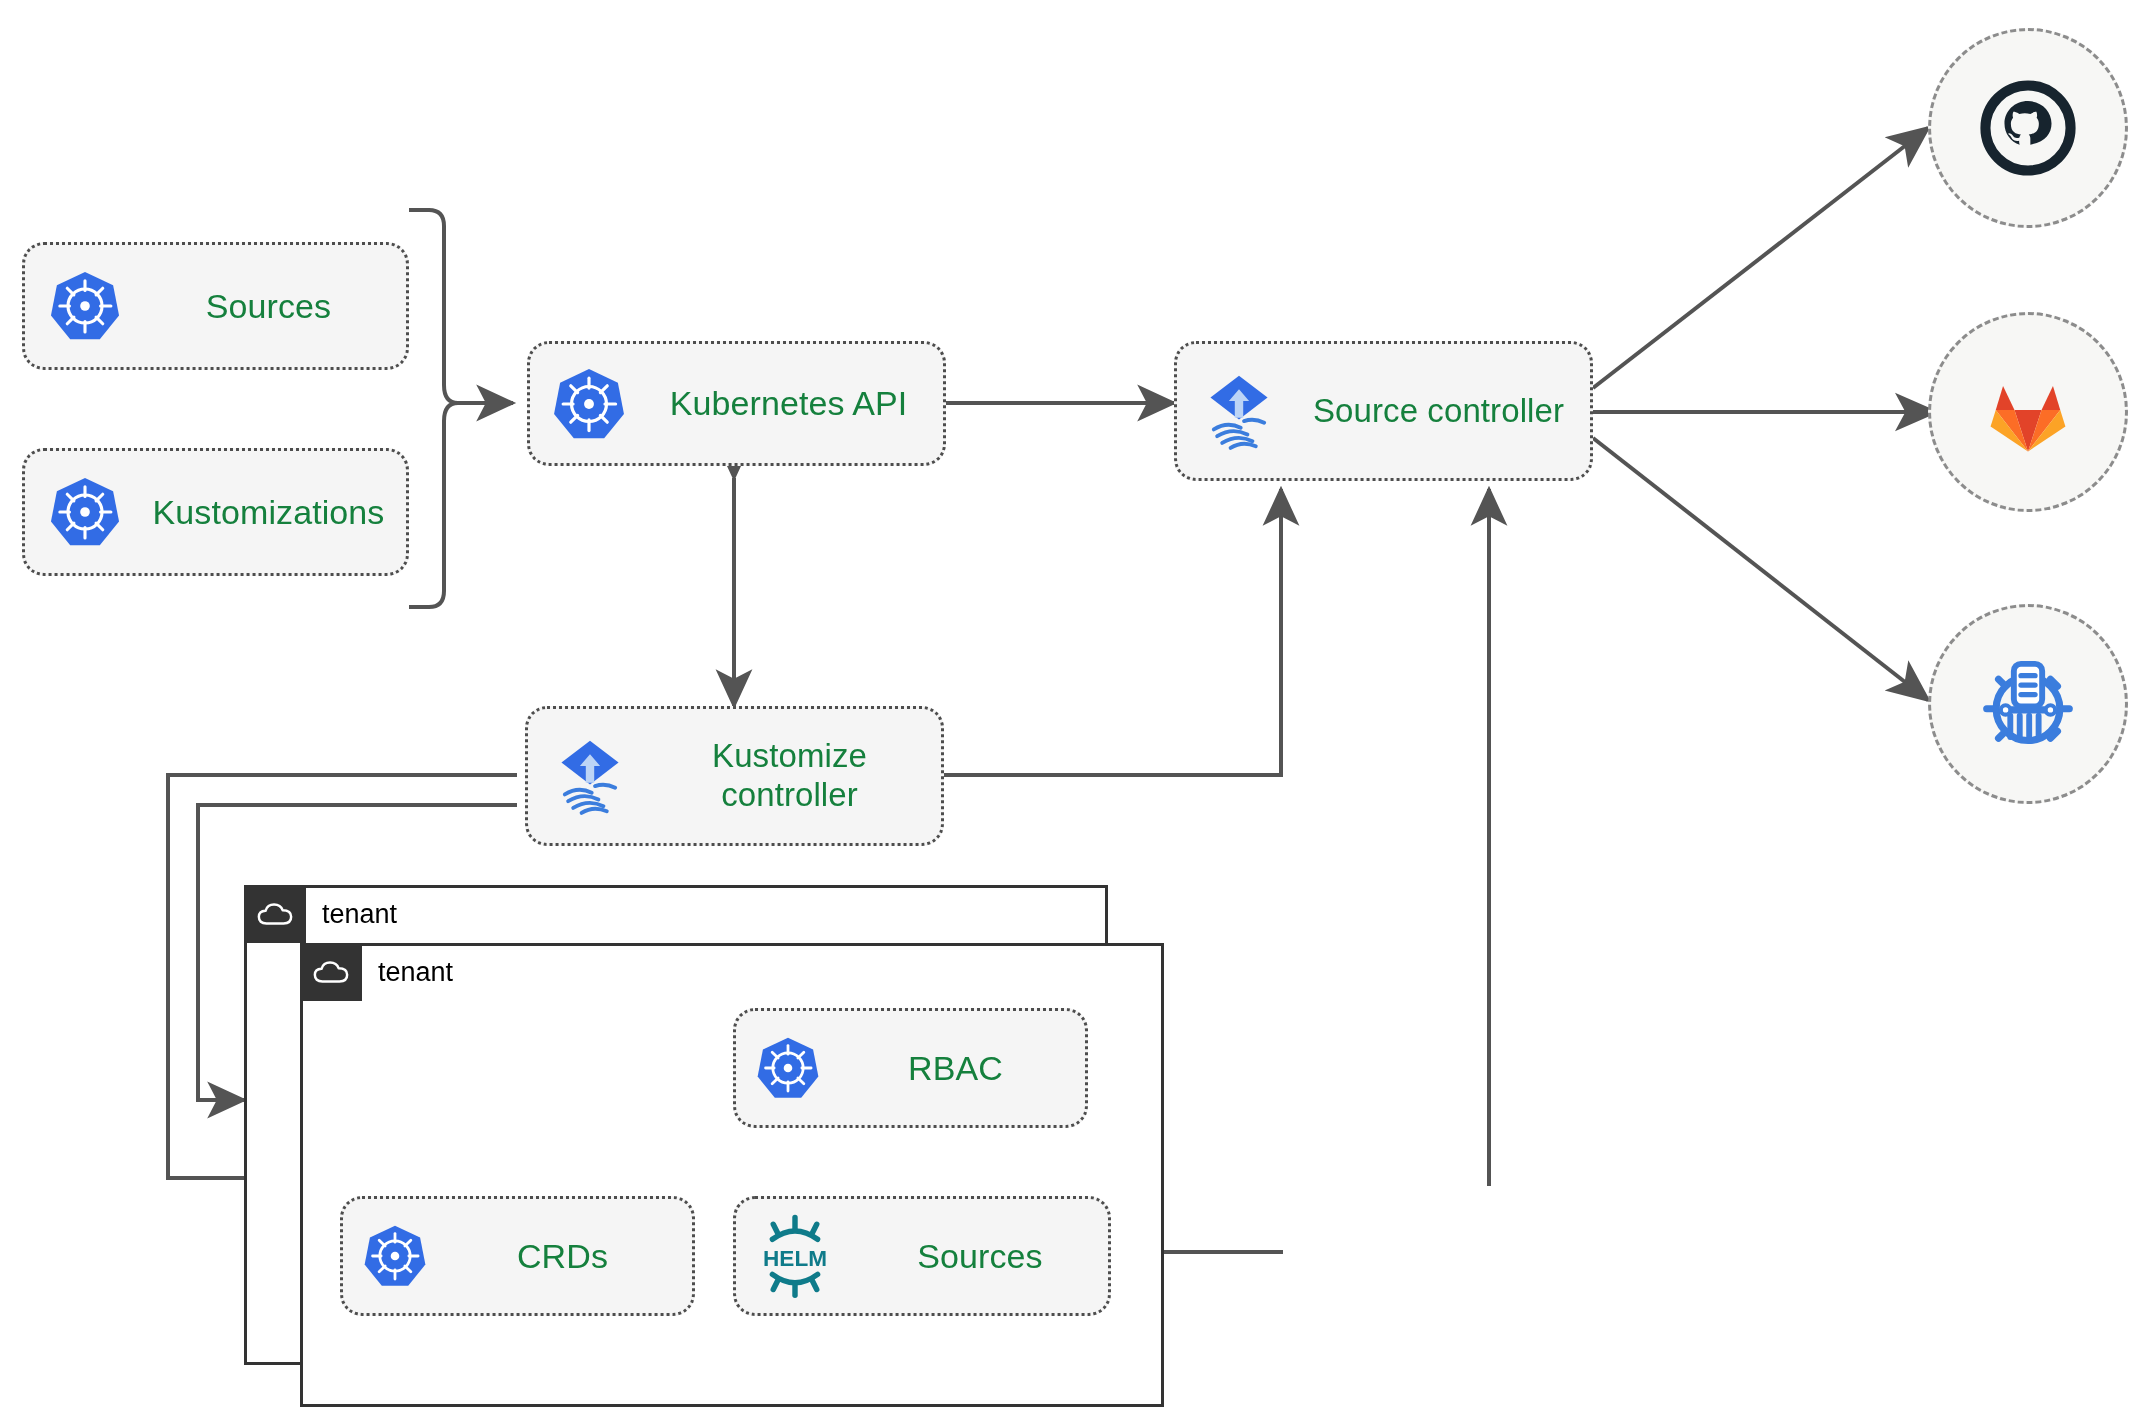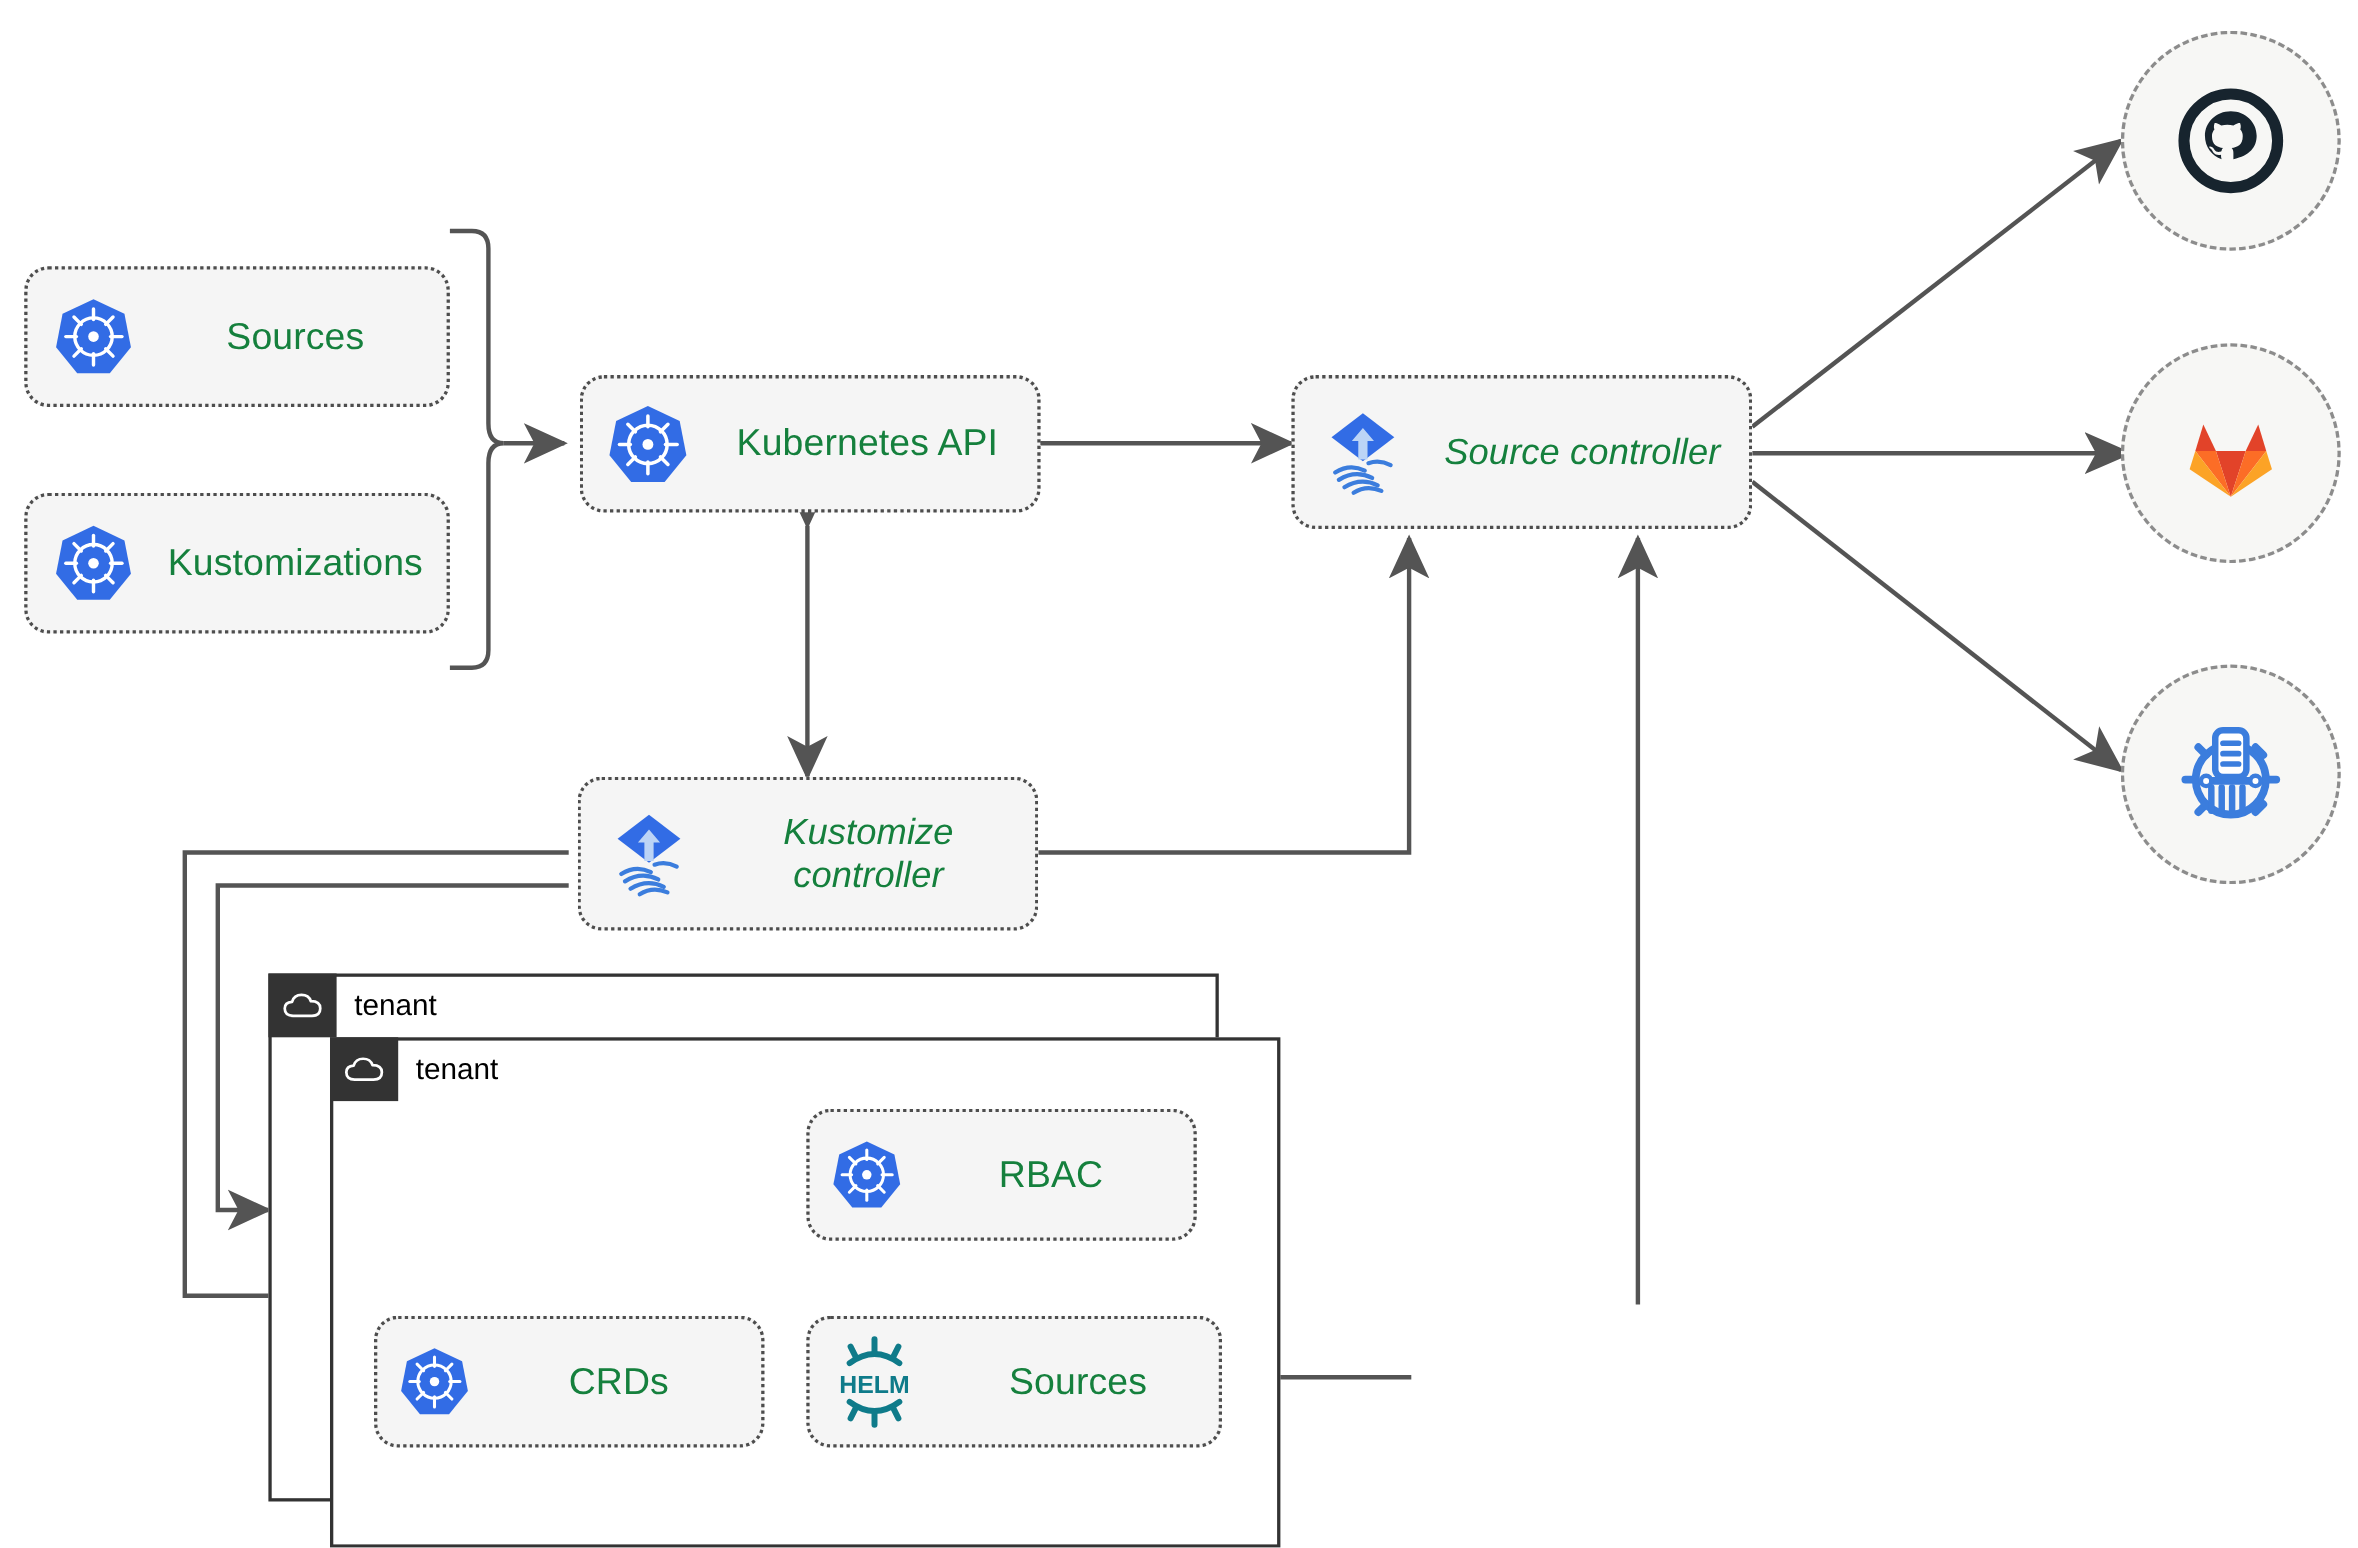--- a/index.html
+++ b/index.html
@@ -17,21 +17,21 @@
     display:flex;
     align-items:center;
     z-index:4;
   }
   .node .ico{flex:0 0 auto;display:flex;align-items:center;justify-content:center;}
   .node .lbl{
     flex:1 1 auto;text-align:center;color:#15803d;
     font-size:34px;line-height:1.18;letter-spacing:.1px;
     padding-right:14px;
   }
-  .lbl.two{font-size:33px;font-style:italic;}
+  .lbl.two{font-size:33px;}
 
   
   .circ{
     position:absolute;width:200px;height:200px;border-radius:50%;
     background:#f7f7f5;border:3px dashed #8c8c8c;box-sizing:border-box;
     display:flex;align-items:center;justify-content:center;z-index:4;
   }
 
   
   .tenant{

